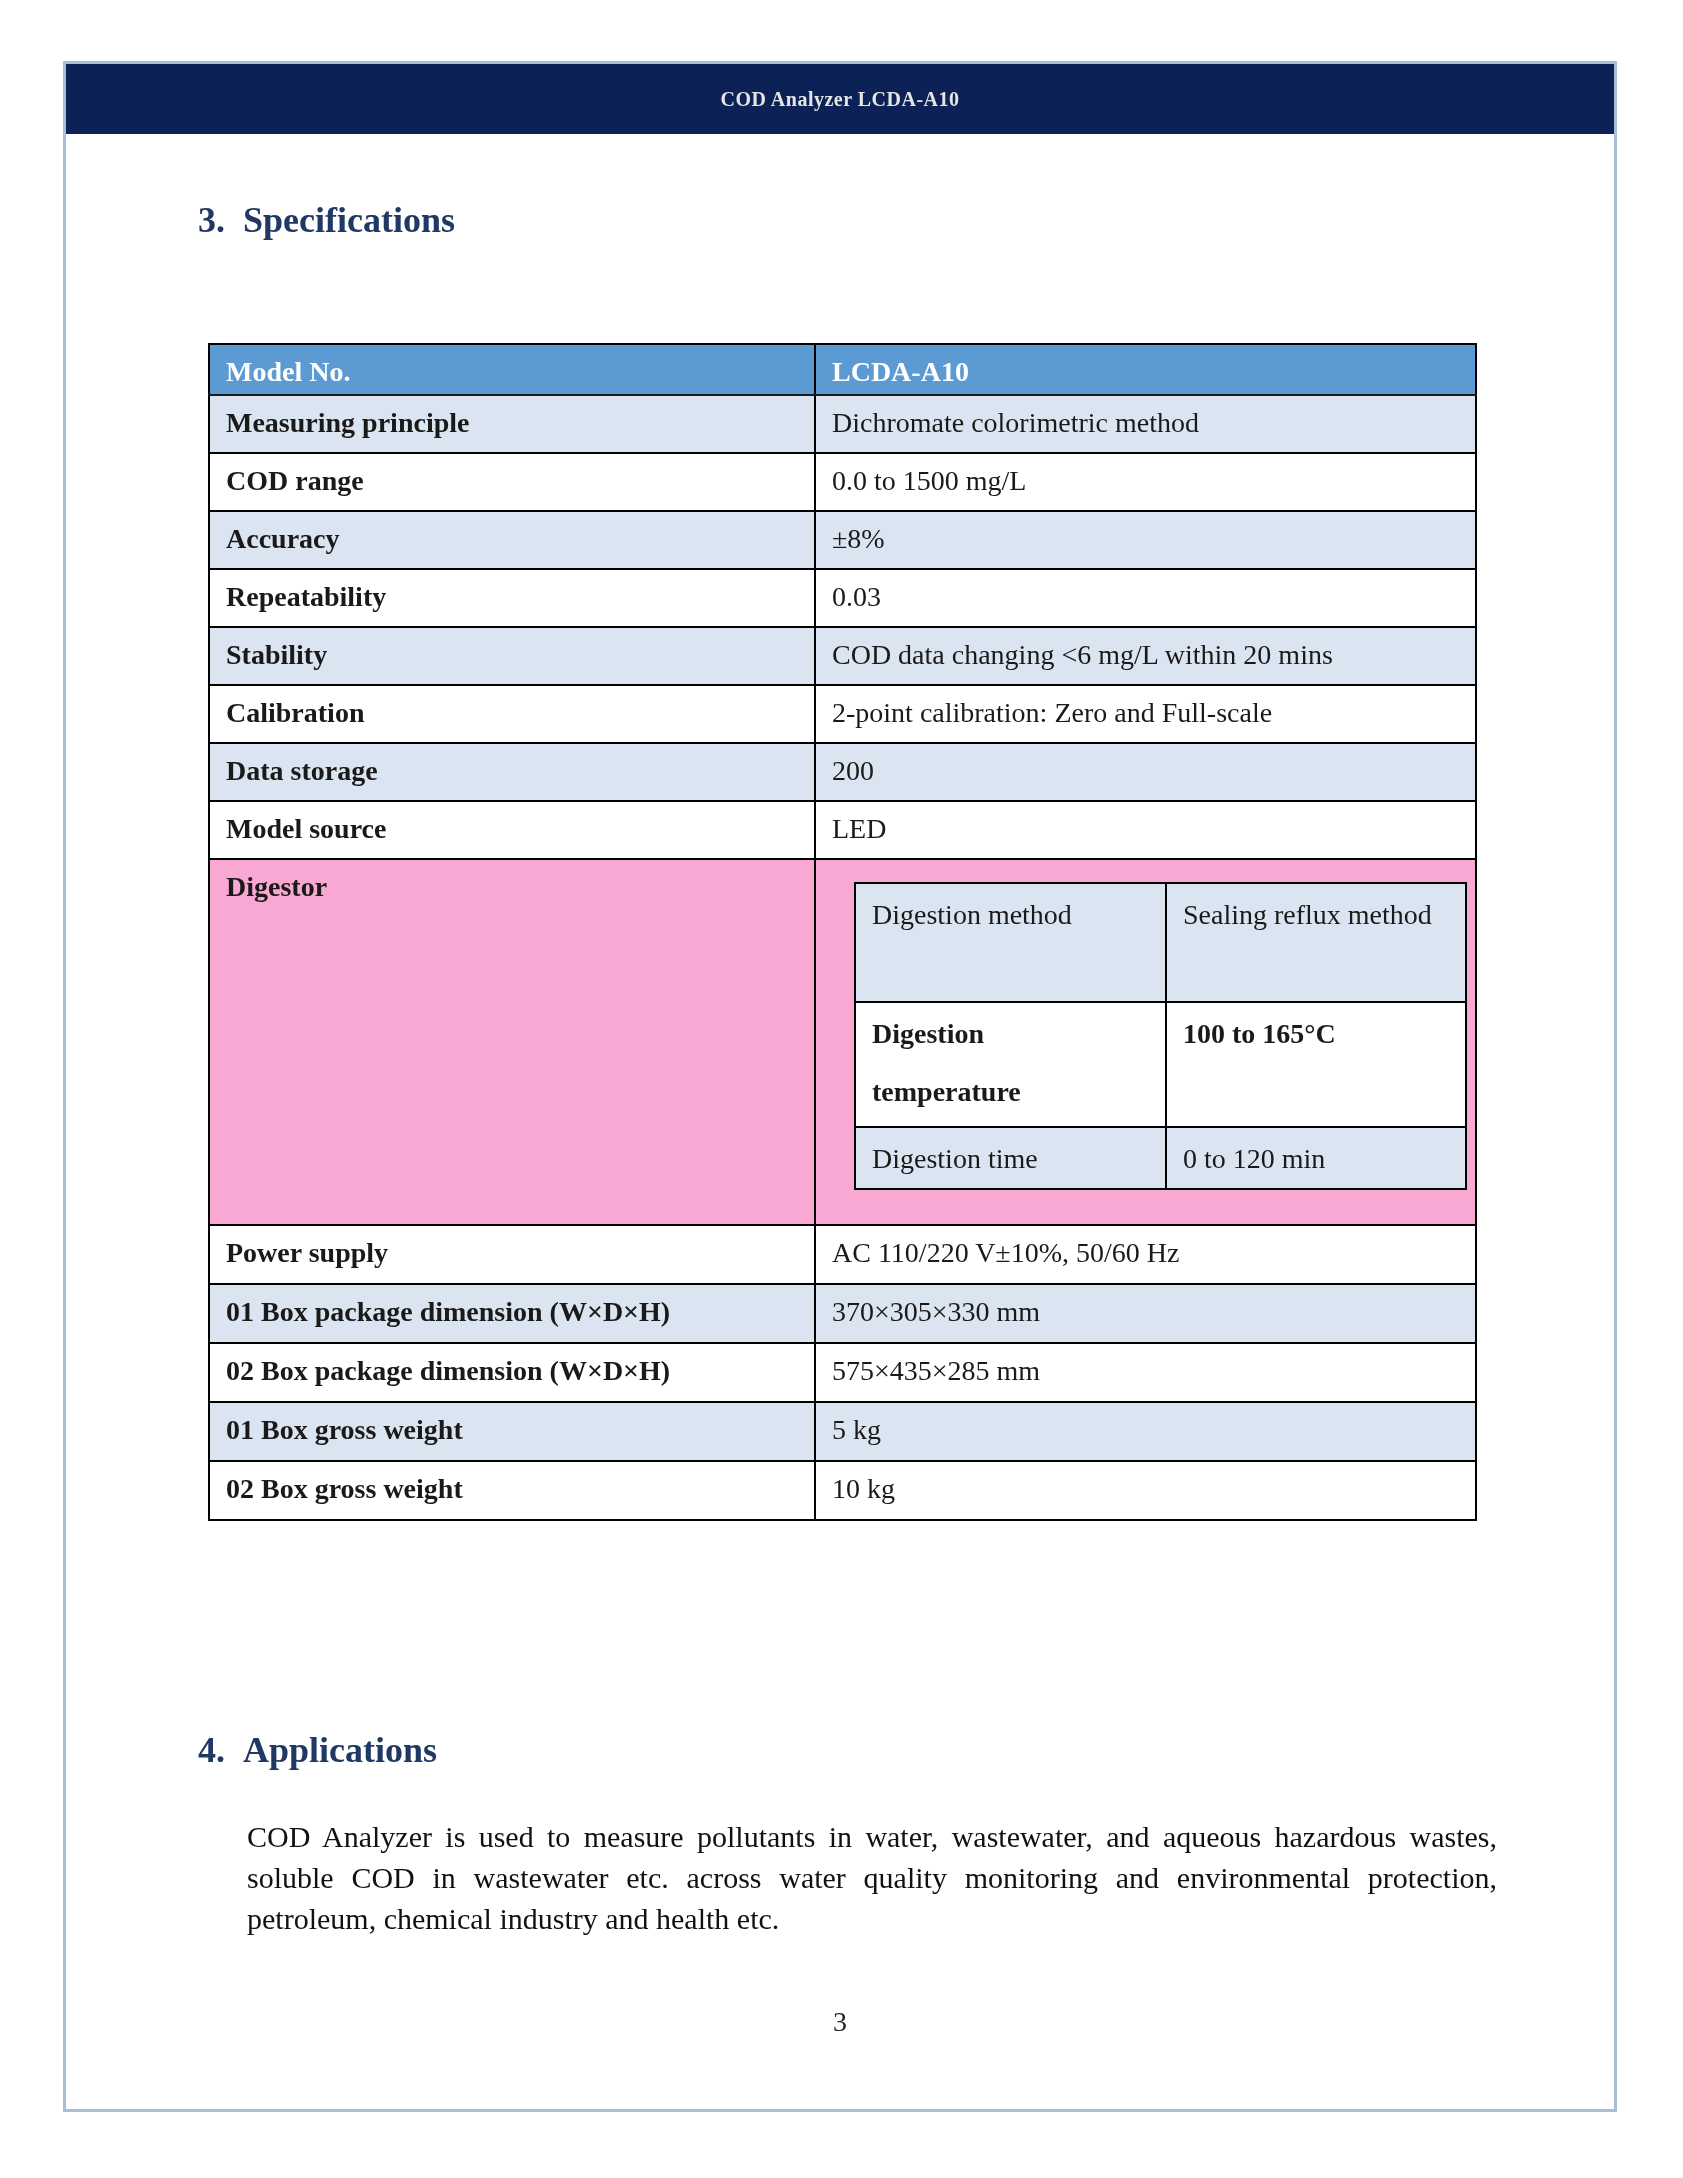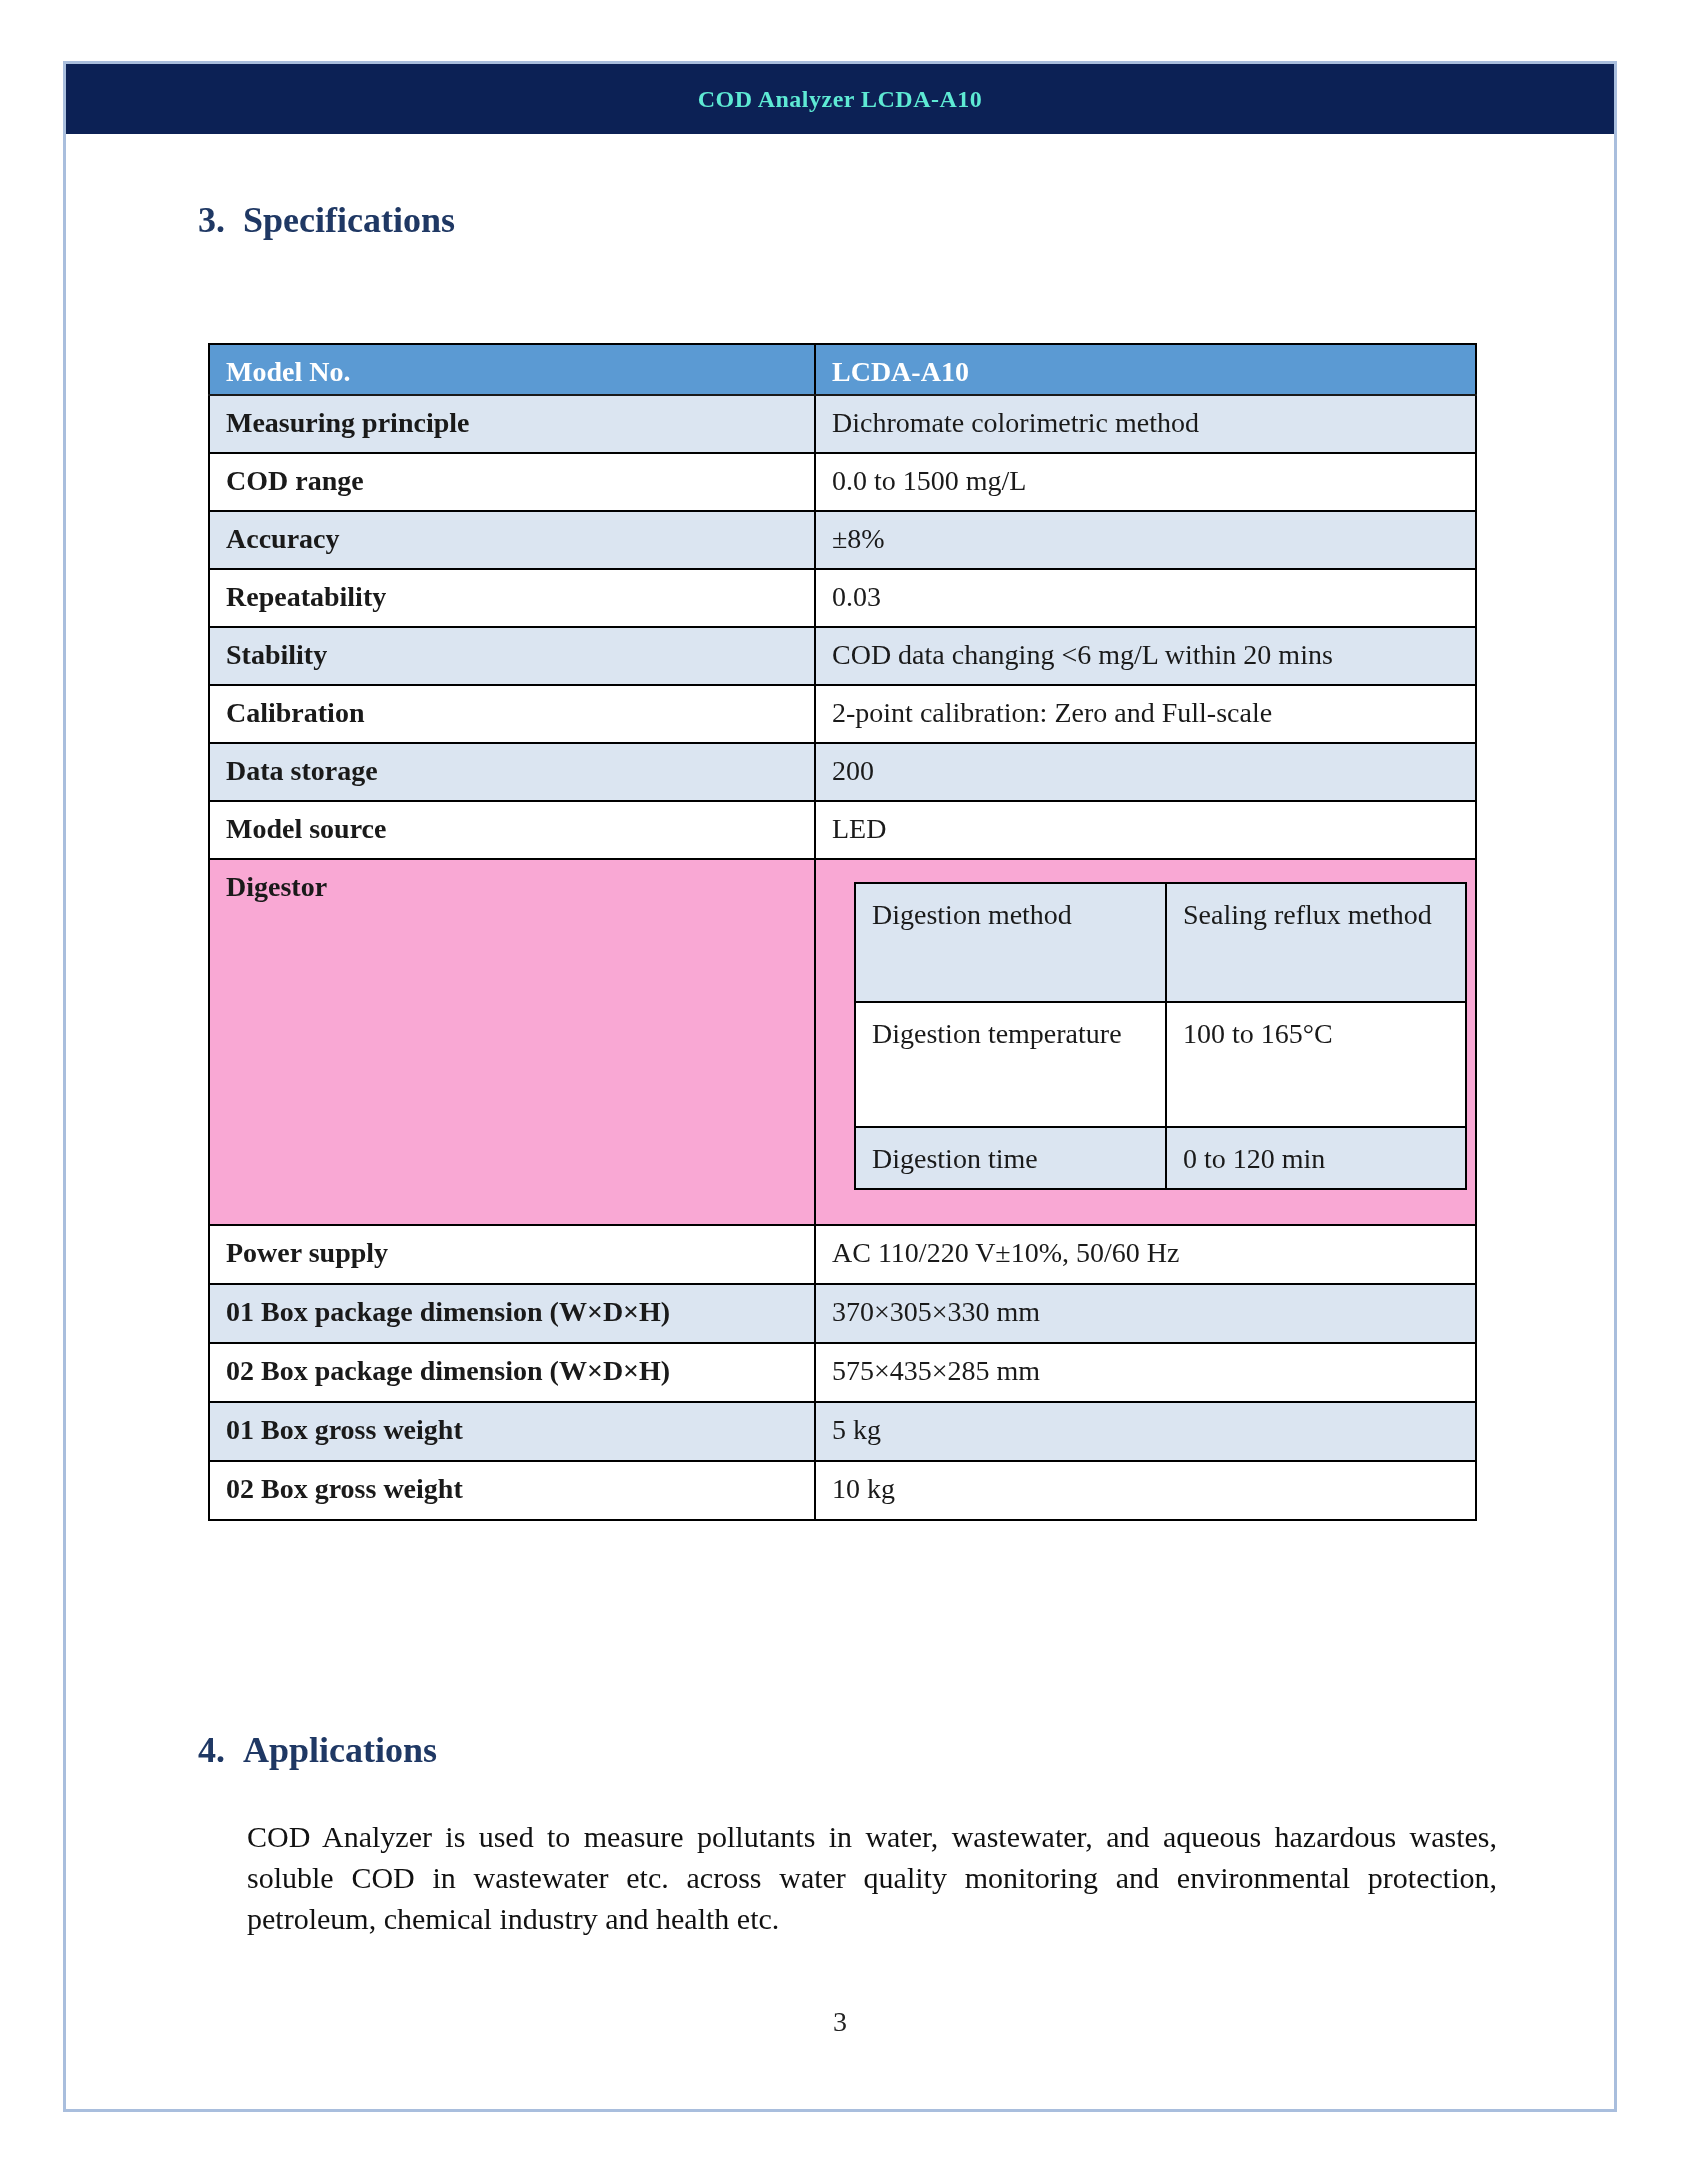--- a/index.html
+++ b/index.html
@@ -9,21 +9,21 @@
   }
   .page-frame{
     position:absolute;left:63px;top:61px;width:1554px;height:2051px;
     border:3px solid #a9bedd;background:#ffffff;box-sizing:border-box;
   }
   .title-bar{
     position:absolute;left:0;top:0;width:100%;height:70px;background:#0c2155;
     display:flex;align-items:center;justify-content:center;
   }
   .title-bar .t{
-    color:#5eead4;font-size:24px;font-weight:bold;letter-spacing:0.5px;
+    color:#e5e5e5;font-size:20px;font-weight:bold;letter-spacing:0.5px;
   }
   .section-heading{
     position:absolute;display:flex;gap:18px;align-items:baseline;
     color:#1f3864;font-size:36px;font-weight:bold;
   }
   #spec-heading{left:132px;top:135px;}
   #app-heading{left:132px;top:1665px;}
 
   table.spec{
     position:absolute;left:142px;top:279px;width:1267px;
@@ -54,21 +54,21 @@
     margin:14px 0 0 22px;width:611px;font-size:28px;background:#ffffff;
   }
   table.nested col.n1{width:311px;}
   table.nested col.n2{width:300px;}
   table.nested td{
     border:2px solid #000000;vertical-align:top;text-align:left;
     padding:2px 10px 0 16px;line-height:58px;overflow:hidden;
   }
   table.nested td.nlabel{padding-right:42px;}
   table.nested tr.nr1{height:119px;}
-  table.nested tr.nr2{height:125px;}
+  table.nested tr.nr2{height:125px;font-weight:bold;}
   table.nested tr.nr3{height:61px;}
 
   .app-paragraph{
     position:absolute;left:181px;top:1752px;width:1250px;
     font-size:30px;line-height:41px;text-align:justify;color:#111111;
   }
   .page-number{
     position:absolute;left:0;top:1942px;width:100%;text-align:center;
     font-size:28px;color:#222222;
   }

